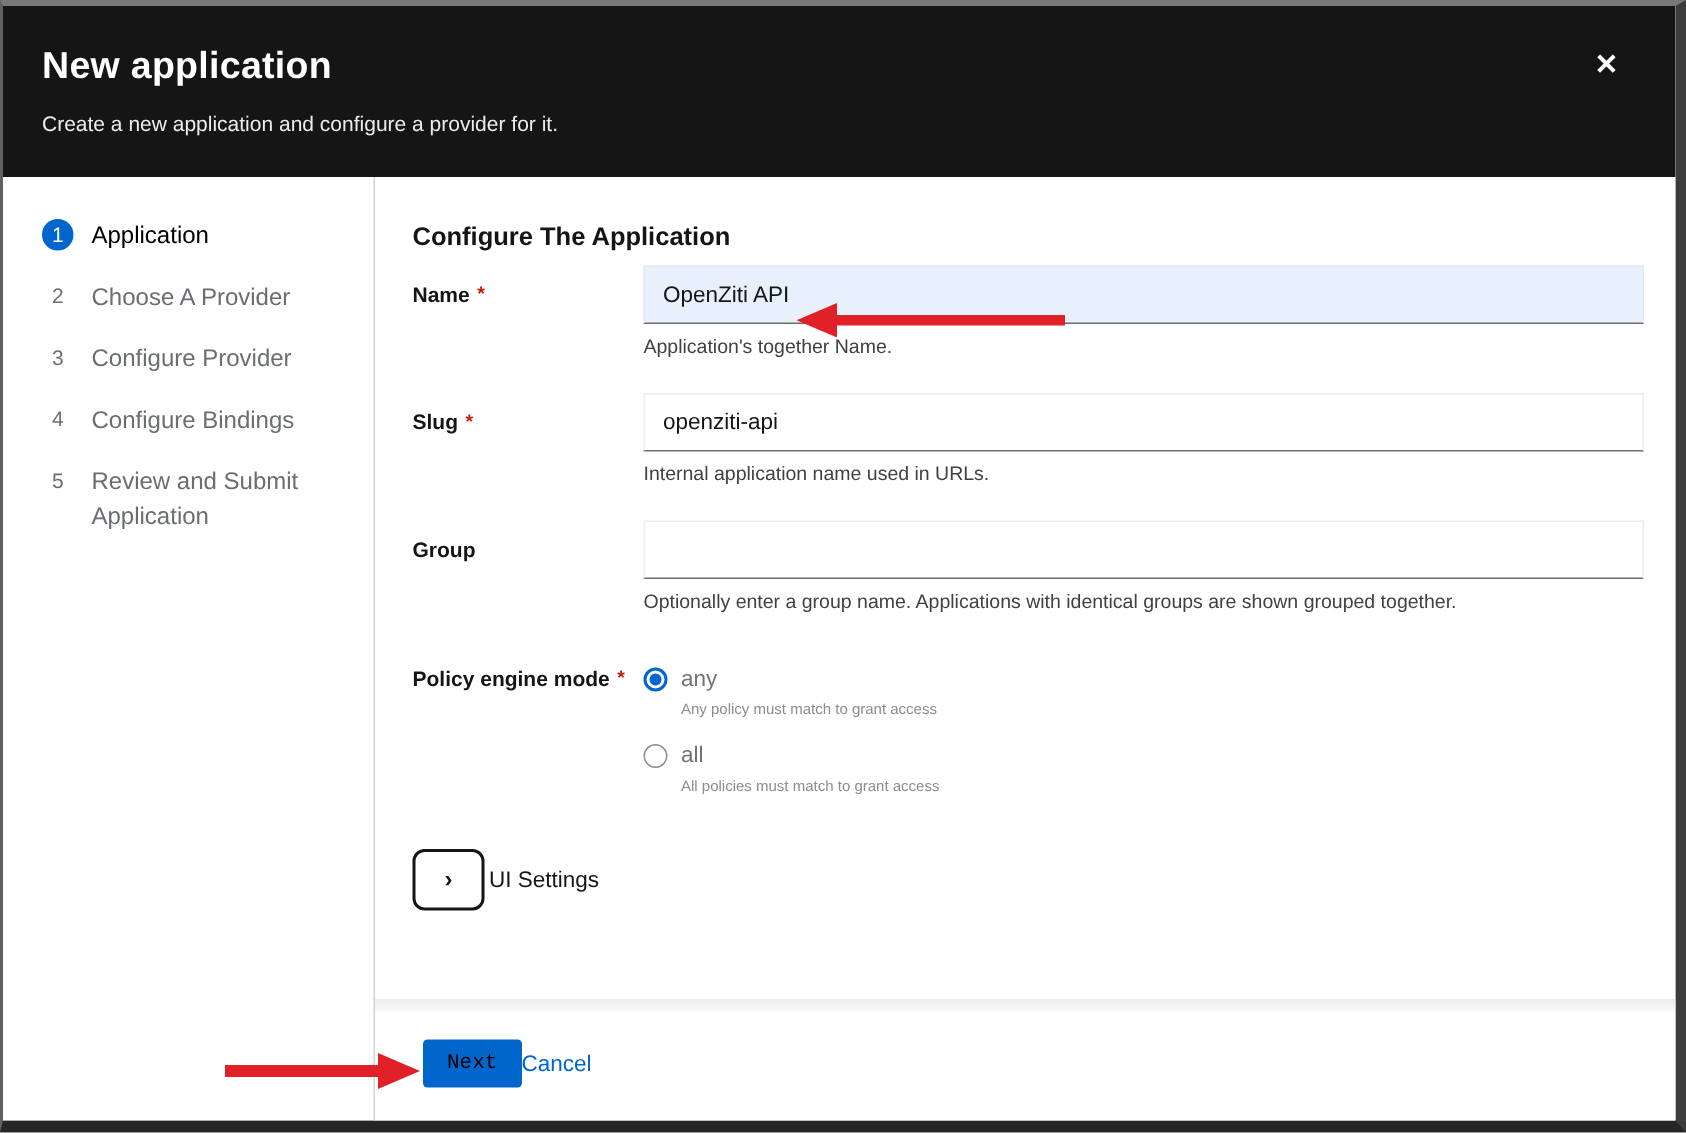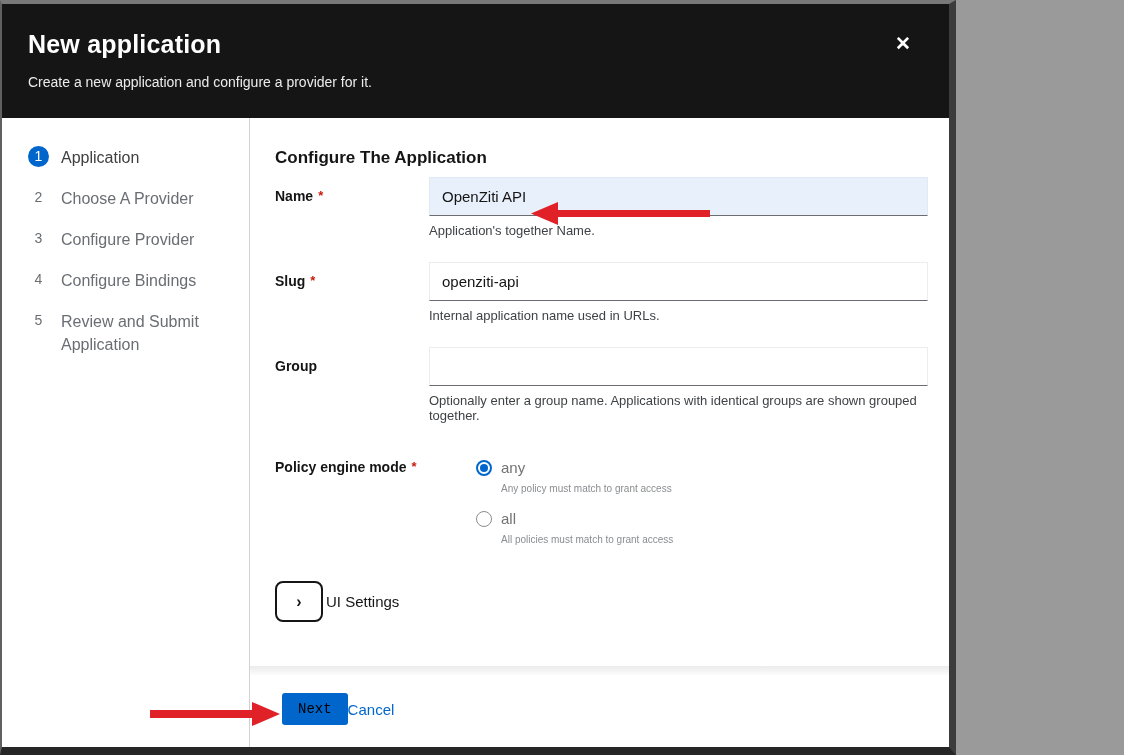--- a/index.html
+++ b/index.html
@@ -1,37 +1,37 @@
 <!DOCTYPE html>
 <html><head>
 <meta charset="utf-8">
 <style>
   * { margin:0; padding:0; box-sizing:border-box; }
   html,body { background:#9a9a9a; }
   body { font-family:"Liberation Sans", sans-serif; }
   .screen {
-    position:relative; width:956px; height:755px; background:#fff; overflow:hidden;
+    position:relative; width:1124px; height:755px; background:#fff; overflow:hidden;
     border-top:4px solid #787878; border-left:2px solid #606060;
     border-right:7px solid #3c3c3c; border-bottom:8px solid #262626;
   }
   
   .modal-header { position:relative; height:114px; background:#151515; color:#fff; padding:26px 28px 0 26px; }
   .modal-title { font-size:25px; font-weight:700; letter-spacing:.2px; }
   .modal-subtitle { margin-top:15px; font-size:14px; color:#ececec; }
   .close-btn { position:absolute; top:28px; right:34px; width:24px; height:24px; background:none; border:none;
     color:#fff; font-size:19px; font-weight:700; cursor:pointer; line-height:24px; text-align:center; }
   
   .wizard-body { display:flex; height:629px; }
   .wizard-nav { width:248px; min-width:248px; border-right:1px solid #d2d2d2; padding:28px 0 0 26px; background:#fff; }
   .step { display:flex; align-items:flex-start; margin-bottom:18px; cursor:pointer; }
   .step-num { width:21px; height:21px; min-width:21px; border-radius:50%; font-size:14px; line-height:21px;
     text-align:center; color:#6a6e73; }
   .step.active .step-num { background:#0066cc; color:#fff; }
   .step-label { margin-left:12px; font-size:16px; line-height:23px; color:#6a6e73; max-width:145px; }
-  .step.active .step-label { color:#404040; }
+  .step.active .step-label { color:#000000; }
   
   .wizard-main { flex:1; display:flex; flex-direction:column; background:#fff; }
   .wizard-content { flex:1; padding:30px 21px 0 25px; overflow:hidden; }
   .content-heading { font-size:17px; font-weight:600; color:#151515; margin-bottom:9px; }
   .form-row { display:grid; grid-template-columns:154px 1fr; margin-bottom:24px; }
   .form-label { font-size:14px; font-weight:700; color:#151515; padding-top:11px; }
   .required { color:#c9190b; margin-left:5px; font-size:13px; vertical-align:1px; }
   .text-input { width:100%; height:39px; border:1px solid #ededed; border-bottom:1px solid #6a6e73;
     padding:0 12px; font-size:15px; color:#151515; font-family:"Liberation Sans", sans-serif; background:#fff; outline:none; }
   .text-input.highlight { background:#e8f0fb; border-top-color:#e1e9f5; border-left-color:#e1e9f5; border-right-color:#e1e9f5; }
@@ -117,21 +117,21 @@
         </div>
 
         <div class="form-row" style="margin-bottom:27px;">
           <div class="form-label">Group</div>
           <div>
             <input class="text-input" type="text" value="" style="">
             <div class="helper">Optionally enter a group name. Applications with identical groups are shown grouped together.</div>
           </div>
         </div>
 
-        <div class="form-row" style="margin-bottom:0;gap:47px;">
+        <div class="form-row" style="margin-bottom:0;">
           <div class="form-label" style="padding-top:9px;"><span>Policy engine mode</span><span class="required">*</span></div>
           <div class="radio-group">
             <div class="radio-option">
               <div class="radio-line">
                 <span class="radio-circle selected"></span>
                 <span class="radio-label">any</span>
               </div>
               <div class="radio-desc">Any policy must match to grant access</div>
             </div>
             <div class="radio-option">

